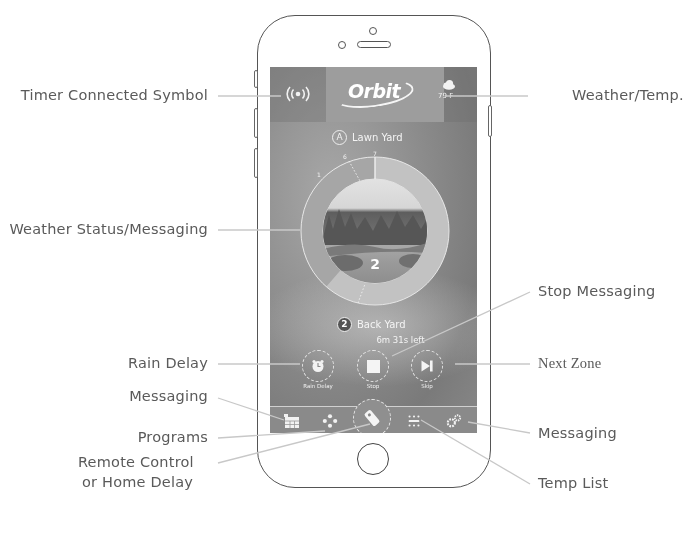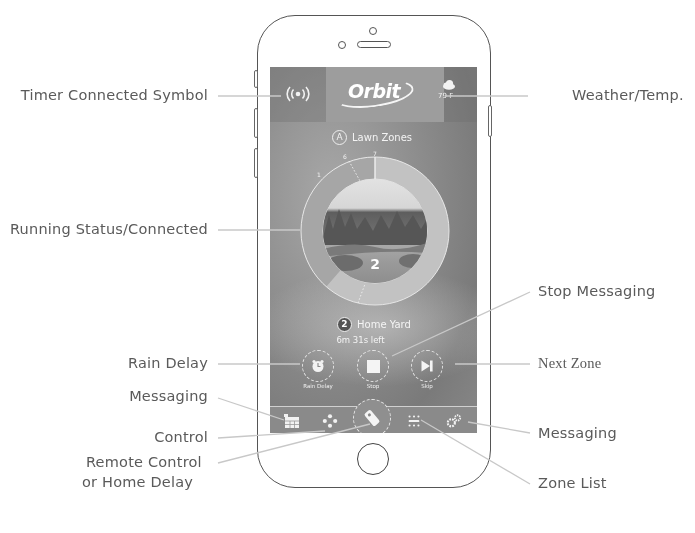--- a/index.html
+++ b/index.html
@@ -72,21 +72,21 @@
   <div class="abs" style="left:164px; top:12px; width:30px; height:30px;">
     <svg class="abs" style="left:8px; top:0px;" width="14" height="11" viewBox="0 0 14 11">
       <ellipse cx="7" cy="7.5" rx="6" ry="3.2" fill="#f2f2f2"></ellipse>
       <circle cx="7.5" cy="4.5" r="3.6" fill="#f2f2f2"></circle>
       <circle cx="4" cy="6" r="2.5" fill="#f2f2f2"></circle>
     </svg>
     <div class="screen-text" style="left:4px; top:13px; font-size:7px;">79 F</div>
   </div>
 
   <div class="badge" style="left:62px; top:63px; width:15px; height:15px; border:1.2px solid #eee; color:#f2f2f2; font-size:9px; line-height:13px;">A</div>
-  <div class="screen-text" style="left:82px; top:65px; font-size:10px;">Lawn Zones</div>
+  <div class="screen-text" style="left:82px; top:65px; font-size:10px;">Lawn Yard</div>
 
   <svg class="abs" style="left:20px; top:80px;" width="170" height="170" viewBox="0 0 170 170">
 
     <circle cx="85" cy="84" r="63" fill="none" stroke="#c2c2c2" stroke-width="22"></circle>
 
     <path d="M85 21 A63 63 0 0 0 43.5 131.4" fill="none" stroke="#a6a6a6" stroke-width="22"></path>
     <circle cx="85" cy="84" r="74" fill="none" stroke="#e6e6e6" stroke-width="1"></circle>
     <circle cx="85" cy="84" r="52" fill="none" stroke="#e6e6e6" stroke-width="1"></circle>
     <line x1="85" y1="10" x2="85" y2="32" stroke="#f0f0f0" stroke-width="1.4"></line>
 
@@ -102,22 +102,22 @@
     <svg width="104" height="104" viewBox="0 0 104 104">
       <path d="M0 58 L6 36 L10 50 L16 30 L22 48 L28 34 L34 50 L42 38 L50 52 L58 36 L66 50 L74 32 L82 48 L90 36 L98 50 L104 40 L104 66 L0 66 Z" fill="#565656"></path>
       <path d="M0 70 Q30 62 52 68 T104 64 L104 74 Q60 70 0 78 Z" fill="#7a7a7a"></path>
       <ellipse cx="22" cy="84" rx="18" ry="8" fill="#6c6c6c"></ellipse>
       <ellipse cx="90" cy="82" rx="14" ry="7" fill="#707070"></ellipse>
     </svg>
     <div class="abs" style="left:0; top:77px; width:104px; text-align:center; color:#fff; font-weight:bold; font-size:14px; font-family:'DejaVu Sans', sans-serif;">2</div>
   </div>
 
   <div class="badge" style="left:67px; top:250px; width:15px; height:15px; background:#555; border:1.2px solid #eee; color:#fff; font-size:9px; line-height:13px; font-weight:bold;">2</div>
-  <div class="screen-text" style="left:87px; top:252px; font-size:10px;">Home Yard</div>
-  <div class="screen-text" style="left:0; width:181px; text-align:center; top:268px; font-size:8.5px;">6m 31s left</div>
+  <div class="screen-text" style="left:87px; top:252px; font-size:10px;">Back Yard</div>
+  <div class="screen-text" style="left:0; width:181px; text-align:center; top:268px; font-size:8.5px;padding-left:40px;">6m 31s left</div>
 
   <div class="ctrl-btn" style="left:32px; top:283px;">
     <svg width="14" height="14" viewBox="0 0 14 14">
       <circle cx="7" cy="7.5" r="5.5" fill="#f2f2f2"></circle>
       <path d="M7 4 V7.5 H9.5" stroke="#888" stroke-width="1.1" fill="none"></path>
       <circle cx="3" cy="2.5" r="1.6" fill="#f2f2f2"></circle>
         <circle cx="11" cy="2.5" r="1.6" fill="#f2f2f2"></circle>
     </svg>
   </div>
   <div class="ctrl-label" style="left:28px; top:316px;">Rain Delay</div>
@@ -197,24 +197,24 @@
     <line x1="218" y1="463" x2="370" y2="424"></line>
     <line x1="445" y1="96" x2="528" y2="96"></line>
     <line x1="392" y1="356" x2="530" y2="292"></line>
     <line x1="455" y1="364" x2="530" y2="364"></line>
     <line x1="468" y1="422" x2="530" y2="433"></line>
     <line x1="421" y1="420" x2="530" y2="484"></line>
   </g>
 </svg>
 
 <div class="callout right" style="right:487px; top:87px;">Timer Connected Symbol</div>
-<div class="callout right" style="right:487px; top:221px;">Running Status/Connected</div>
+<div class="callout right" style="right:487px; top:221px;">Weather Status/Messaging</div>
 <div class="callout right" style="right:487px; top:355px;">Rain Delay</div>
 <div class="callout right" style="right:487px; top:388px;">Messaging</div>
-<div class="callout right" style="right:487px; top:429px;">Control</div>
-<div class="callout" style="left:86px; top:454px;">Remote Control</div>
+<div class="callout right" style="right:487px; top:429px;">Programs</div>
+<div class="callout" style="left:78px; top:454px;">Remote Control</div>
 <div class="callout" style="left:82px; top:474px;">or Home Delay</div>
 
 <div class="callout" style="left:564px; top:87px;margin-left:8px;">Weather/Temp.</div>
 <div class="callout" style="left:538px; top:283px;">Stop Messaging</div>
 <div class="callout" style="left:538px; top:355px;font-family:Liberation Serif, serif;">Next Zone</div>
 <div class="callout" style="left:538px; top:425px;">Messaging</div>
-<div class="callout" style="left:538px; top:475px;">Zone List</div>
+<div class="callout" style="left:538px; top:475px;">Temp List</div>
 
 </body></html>

